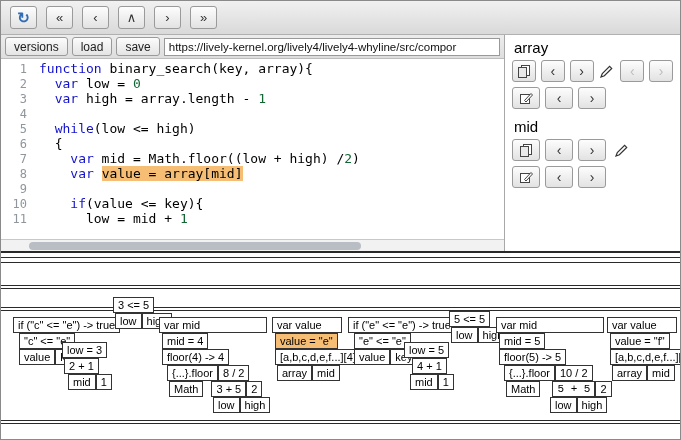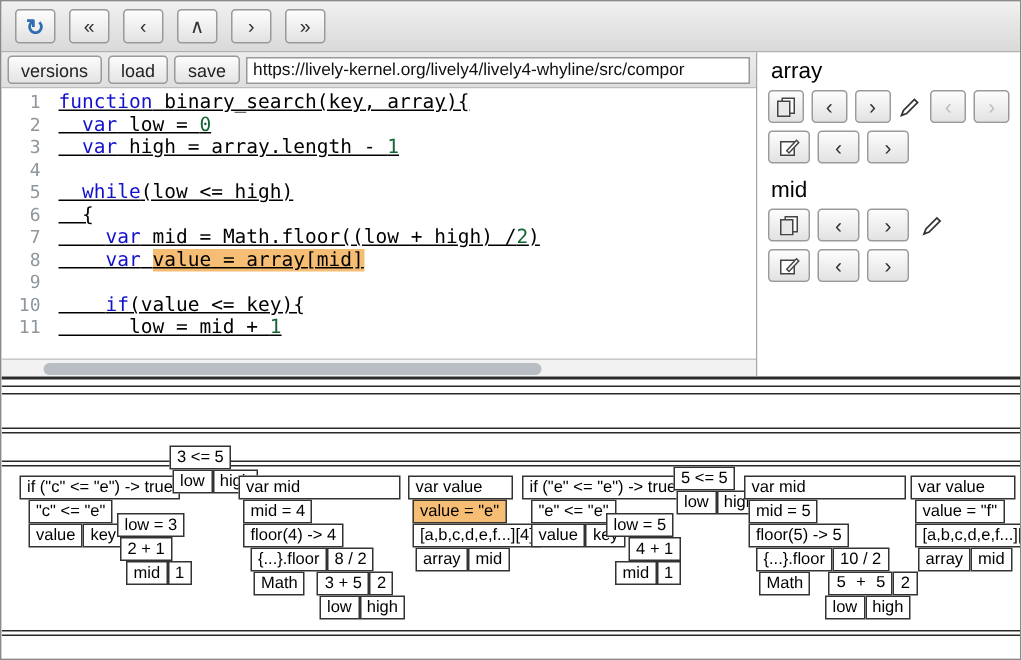--- a/index.html
+++ b/index.html
@@ -28,21 +28,21 @@
   .main{flex:1;display:flex;min-height:0;}
   .left-col{width:504px;display:flex;flex-direction:column;border-right:1px solid #a8a8a8;min-width:0;}
   .navbar{flex:0 0 24px;background:linear-gradient(#ececec,#dedede);border-bottom:1px solid #bdbdbd;display:flex;align-items:center;gap:4px;padding:0 4px;}
   .nav-btn{height:19px;padding:0 8px;font-size:12px;font-family:inherit;border:1px solid #9a9a9a;border-radius:3px;background:linear-gradient(#fcfcfc,#e4e4e4);color:#222;cursor:pointer;}
   .url-input{flex:1;height:18px;font-size:11.5px;font-family:inherit;border:1px solid #999;padding:1px 4px;color:#111;background:#fff;min-width:0;}
 
   
   .editor{flex:1;overflow:hidden;background:#fff;padding-top:2px;font-family:"DejaVu Sans Mono", monospace;cursor:text;}
   .code-line{height:15px;line-height:15px;font-size:13px;white-space:pre;}
   .ln{display:inline-block;width:26px;text-align:right;color:#8f969c;margin-right:12px;font-size:12px;}
-  .code{white-space:pre;color:#000;text-decoration:underline;}
+  .code{white-space:pre;color:#000;}
   .tok-k{color:var(--kw);}
   .tok-n{color:var(--num);}
   .tok-hl{background:var(--hl);}
   .hscroll{flex:0 0 12px;border-top:1px solid #c8c8c8;background:#f2f2f2;position:relative;}
   .hscroll .thumb{position:absolute;left:28px;top:2px;width:332px;height:8px;background:#b9bec4;border-radius:4px;cursor:pointer;}
 
   
   .inspector{flex:1;background:#fff;padding:3px 7px;overflow:hidden;}
   .insp-label{font-size:15px;color:#000;margin:1px 0 4px 2px;}
   .btn-row{display:flex;align-items:center;gap:5px;margin-bottom:5px;}
@@ -203,21 +203,21 @@
         </div>
         <div class="trace-group" style="left: 112px; top: 44px;">
           <div class="trace-row">
             <span class="trace-box">3 &lt;= 5</span>
           </div>
           <div class="trace-row" style="margin-left: 2px;">
             <span class="trace-box">low</span>
             <span class="trace-box">high</span>
           </div>
         </div>
-        <div class="trace-group" style="left: 77px; top: 89px;">
+        <div class="trace-group" style="left: 61px; top: 89px;">
           <div class="trace-row">
             <span class="trace-box">low = 3</span>
           </div>
           <div class="trace-row" style="margin-left: 2px;">
             <span class="trace-box">2 + 1</span>
           </div>
           <div class="trace-row" style="margin-left: 6px;">
             <span class="trace-box">mid</span>
             <span class="trace-box">1</span>
           </div>
@@ -279,21 +279,21 @@
           </div>
           <div class="trace-row" style="margin-left: 2px;">
             <span class="trace-box">low</span>
             <span class="trace-box">high</span>
           </div>
         </div>
         <div class="trace-group" style="left: 403px; top: 89px;">
           <div class="trace-row">
             <span class="trace-box">low = 5</span>
           </div>
-          <div class="trace-row" style="margin-left: 8px; justify-content: flex-end;">
+          <div class="trace-row" style="margin-left: 8px;">
             <span class="trace-box">4 + 1</span>
           </div>
           <div class="trace-row" style="margin-left: 6px;">
             <span class="trace-box">mid</span>
             <span class="trace-box">1</span>
           </div>
         </div>
         <div class="trace-group" style="left: 495px; top: 64px;">
           <div class="trace-row">
             <span class="trace-box" style="min-width: 108px;">var mid</span>

